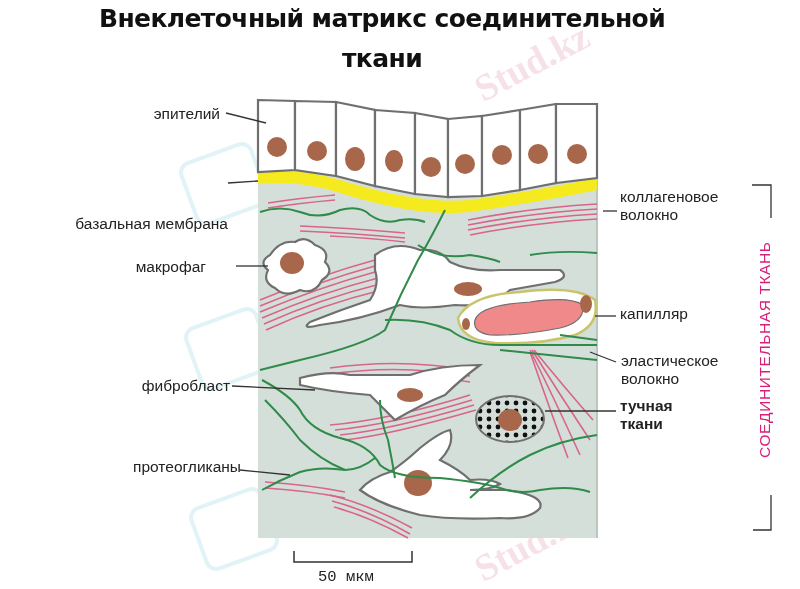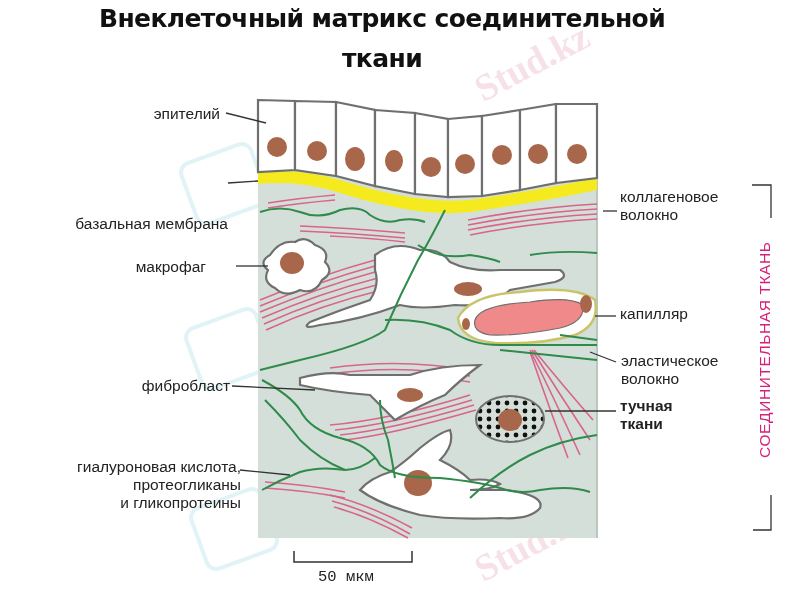--- a/index.html
+++ b/index.html
@@ -4,21 +4,21 @@
 <style>
   html, body { margin:0; padding:0; background:#ffffff; }
   body { width:800px; height:589px; position:relative; overflow:hidden;
          font-family:"Liberation Sans", sans-serif; color:#1a1a1a; }
   .title { position:absolute; left:0; width:800px; text-align:center;
            font-family:"DejaVu Sans", sans-serif; font-weight:bold; font-size:25px;
            color:#111; letter-spacing:-0.6px; }
   .t1 { top:4px; left:-18px; }
   .t2 { top:44px; left:-18px; }
   .lbl { position:absolute; font-size:15.5px; color:#222; line-height:18px; white-space:nowrap; }
-  .lbl.r { text-align:right; }
+  .lbl.r { }
   .watermark { position:absolute; font-family:"Liberation Serif", serif; font-weight:bold;
                font-size:38px; color:rgba(220,120,150,0.22); transform:rotate(-28deg); pointer-events:none; }
   .wm-logo { position:absolute; width:70px; height:60px; border:4px solid rgba(170,220,230,0.35);
              border-radius:12px; transform:rotate(-20deg); pointer-events:none; }
   .vert { position:absolute; left:756px; top:458px; transform-origin:0 0; transform:rotate(-90deg);
           font-size:15.5px; color:#d8207a; letter-spacing:0.6px; white-space:nowrap; }
   .scale-text { position:absolute; left:318px; top:568px; font-size:15.5px; color:#222;font-family:Liberation Mono, monospace; }
   svg { position:absolute; left:0; top:0; }
 </style>
 </head>
@@ -157,23 +157,21 @@
   <g stroke="#333" stroke-width="1.5" fill="none">
     <polyline points="294,551 294,562 412,562 412,551"></polyline>
   </g>
 </svg>
 
 <div class="lbl r" style="right:580px;top:105px;">эпителий</div>
 <div class="lbl r" style="right:572px;top:173px;margin-top:42px;">базальная мембрана</div>
 <div class="lbl r" style="right:594px;top:258px;">макрофаг</div>
 <div class="lbl r" style="right:570px;top:377px;">фибробласт</div>
 <div class="lbl r" style="right:559px;top:458px;">
-  <div>гиалуроновая кислота,</div>
   <div>протеогликаны</div>
-  <div>и гликопротеины</div>
 </div>
 
 <div class="lbl" style="left:620px;top:188px;">
   <div>коллагеновое</div>
   <div>волокно</div>
 </div>
 <div class="lbl" style="left:620px;top:305px;">капилляр</div>
 <div class="lbl" style="left:584px;top:352px;margin-left:37px;">
   <div>эластическое</div>
   <div>волокно</div>

